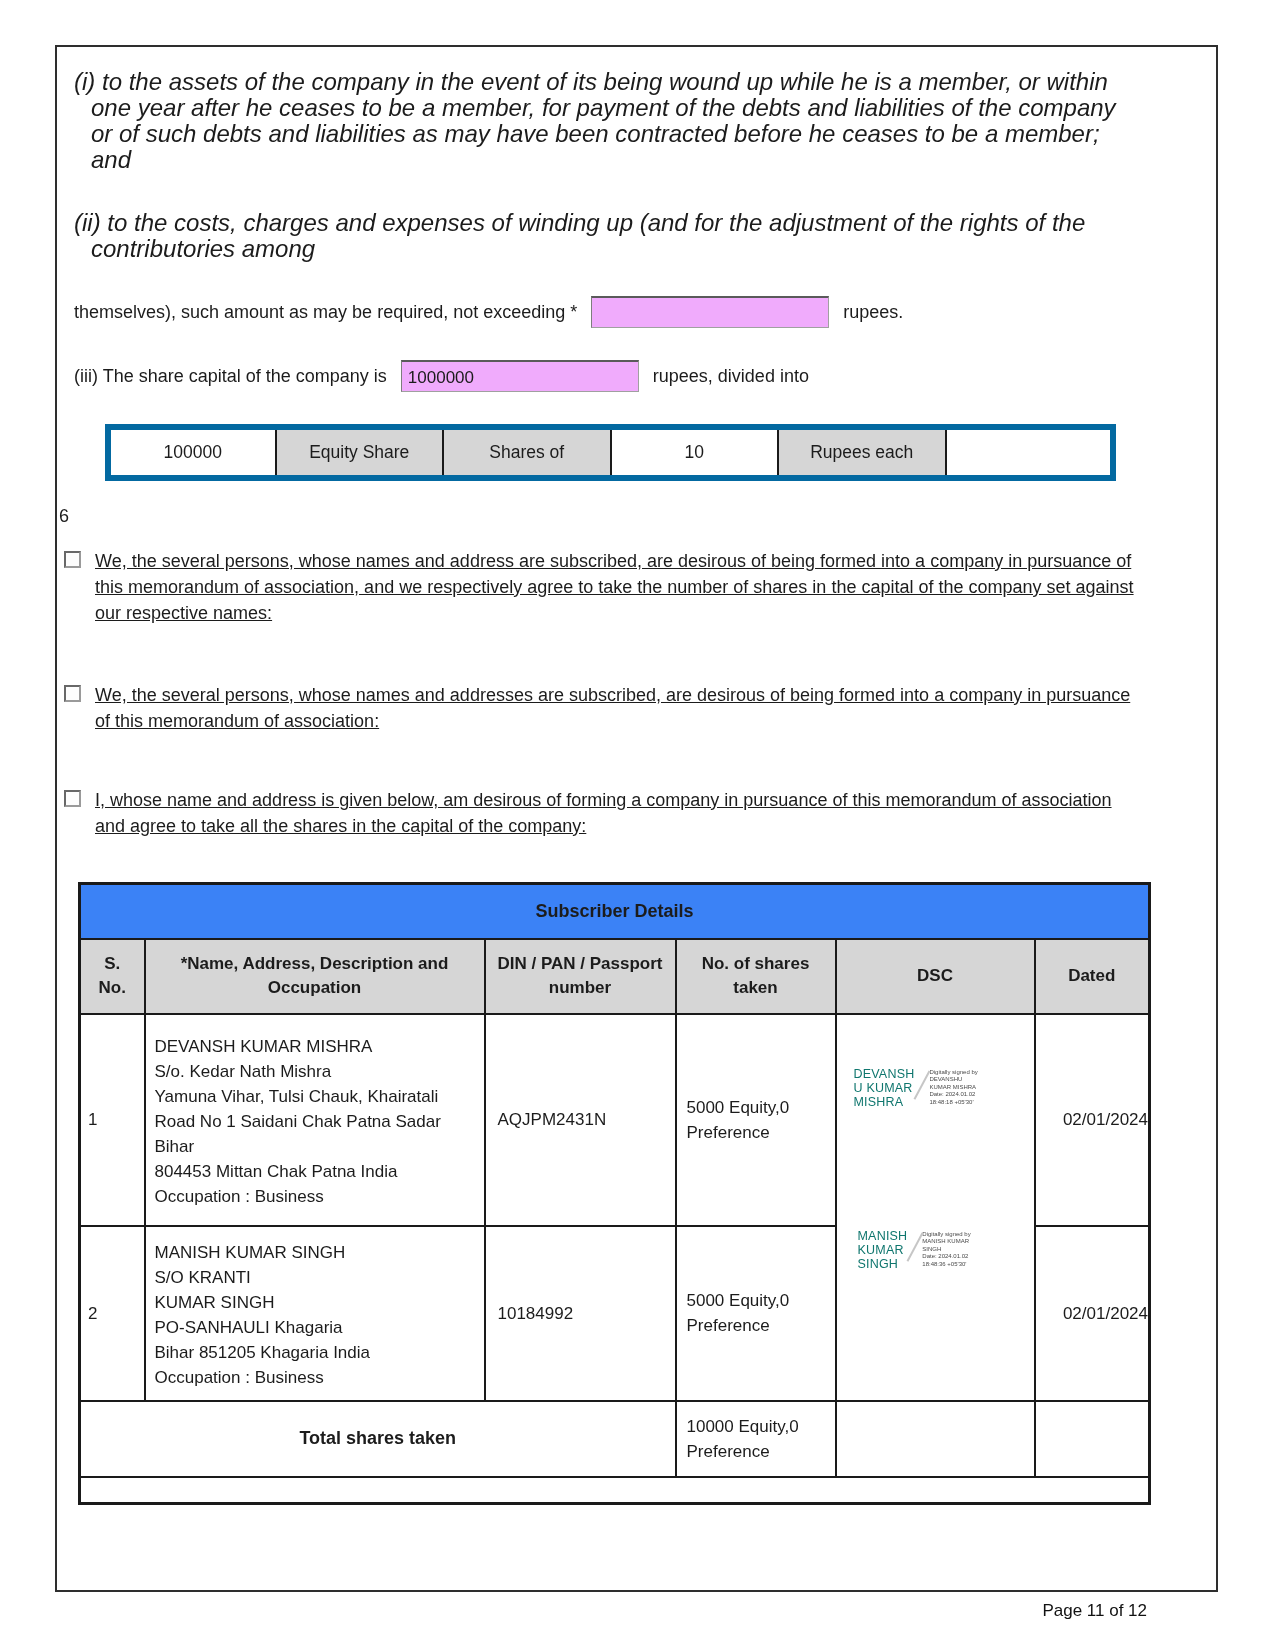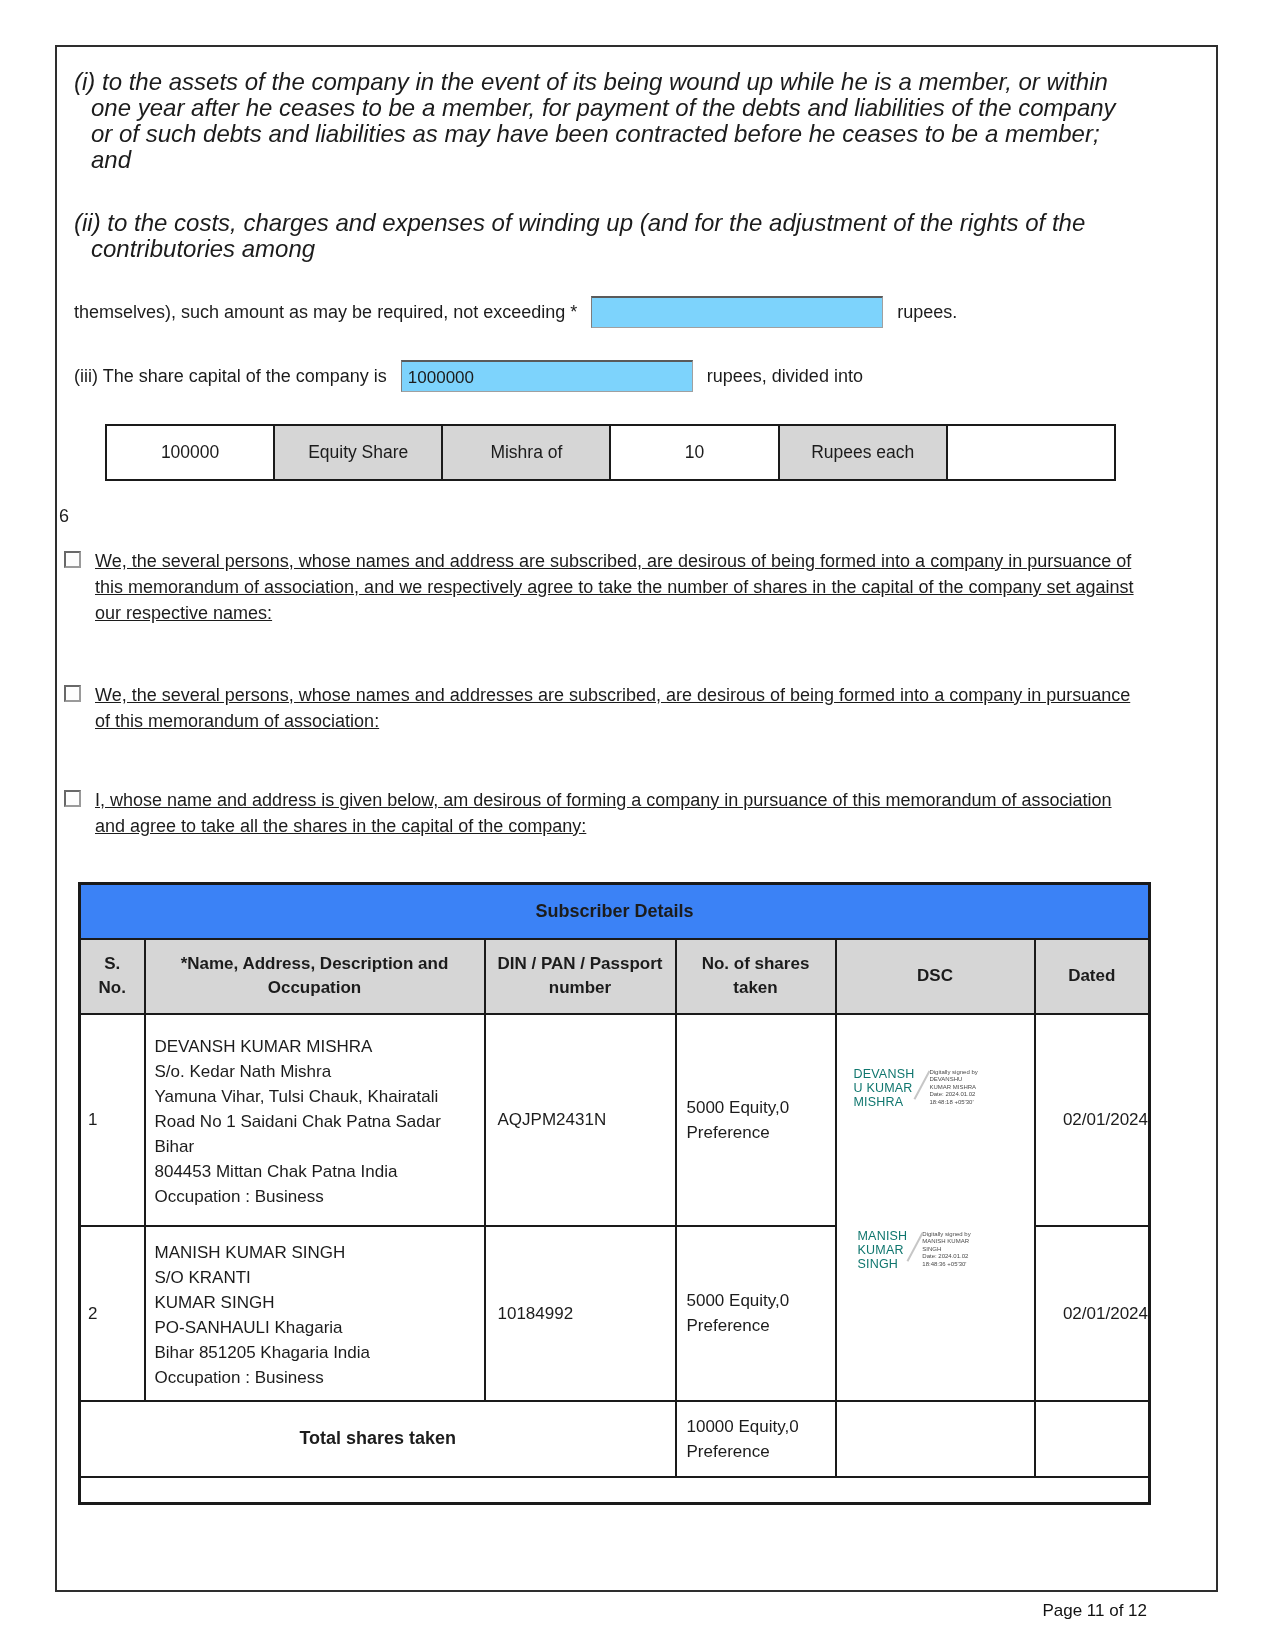--- a/index.html
+++ b/index.html
@@ -14,30 +14,30 @@
     border:2px solid #2e2e2e; background:#fff;
     padding:22px 48px 0 17px;
   }
   .para { font-size:24px; line-height:26px; max-width:1046px;font-style:italic; }
   .hang { padding-left:17px; text-indent:-17px; }
   .gap35 { margin-top:37px; }
   .inline-row { display:flex; align-items:center; margin-top:34px; font-size:18px; }
   .inline-row .lead { margin-right:14px; }
   .inline-row .trail { margin-left:14px; }
   .field {
-    width:292px; height:32px; background:#7dd3fc;
+    width:238px; height:32px; background:#f0abfc;
     border:1px solid #a0a0a0; border-top:2px solid #5a5a5a; border-left:1px solid #7d7d7d;
     font-family:"Liberation Sans","DejaVu Sans",sans-serif;
     font-size:17px; color:#1c1c1c; padding:2px 6px 0 6px; outline:none;
   }
   
   .share-strip {
     margin:32px 0 0 31px; width:1011px; height:57px;
     border-collapse:collapse; table-layout:fixed;
-    border:1px solid #0369a1;
+    border:6px solid #0369a1;
   }
   .share-strip td {
     border:2px solid #1a1a1a; text-align:center; vertical-align:middle;
     font-size:17.5px;
   }
   .share-strip td.shaded { background:#d6d6d6;text-align:center; }
   .section-num { font-size:18px; margin:25px 0 0 -15px; }
   
   .decl { display:flex; align-items:flex-start; margin-left:-10px; }
   .d1 { margin-top:21px; }
@@ -114,21 +114,21 @@
     <span class="lead">(iii) The share capital of the company is</span>
     <input class="field" type="text" value="1000000" style="">
     <span class="trail">rupees, divided into</span>
   </div>
 
   <table class="share-strip">
     <tbody>
         <tr>
       <td>100000</td>
       <td class="shaded">Equity Share</td>
-      <td class="shaded">Mishra of</td>
+      <td class="shaded">Shares of</td>
       <td>10</td>
       <td class="shaded">Rupees each</td>
       <td></td>
     </tr>
   </tbody>
     </table>
 
   <div class="section-num">6</div>
 
   <div class="decl d1">

